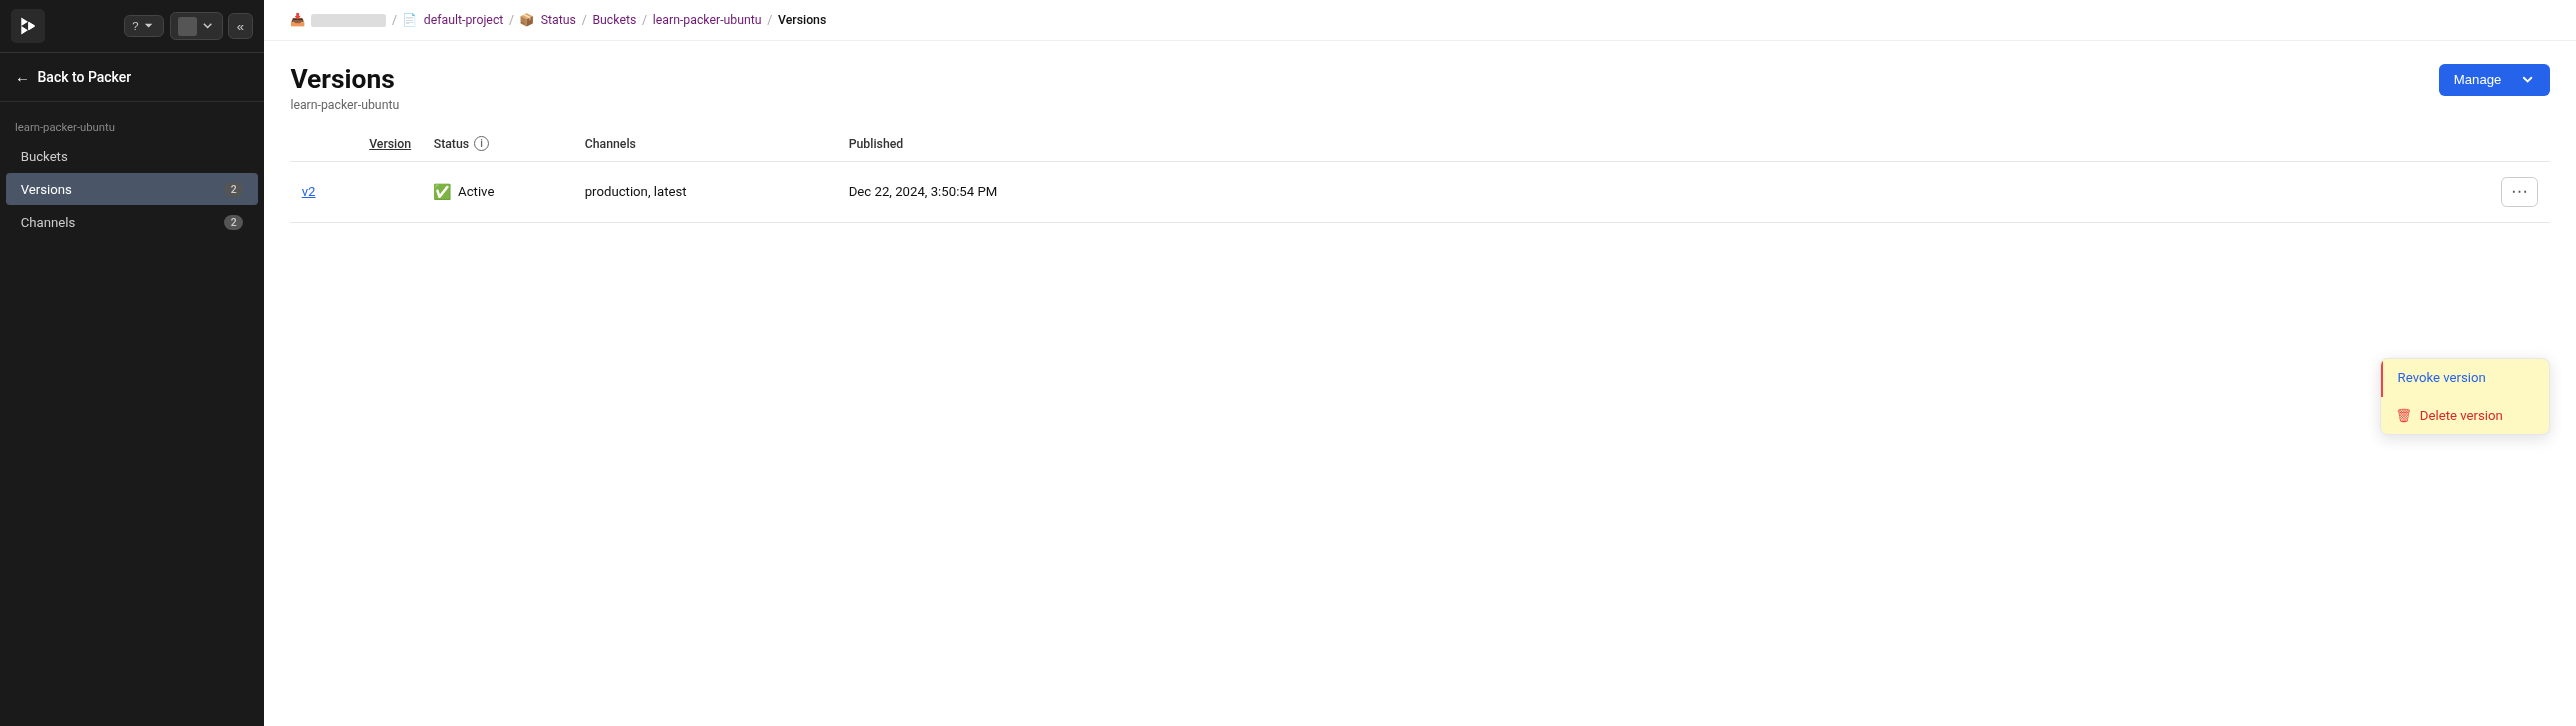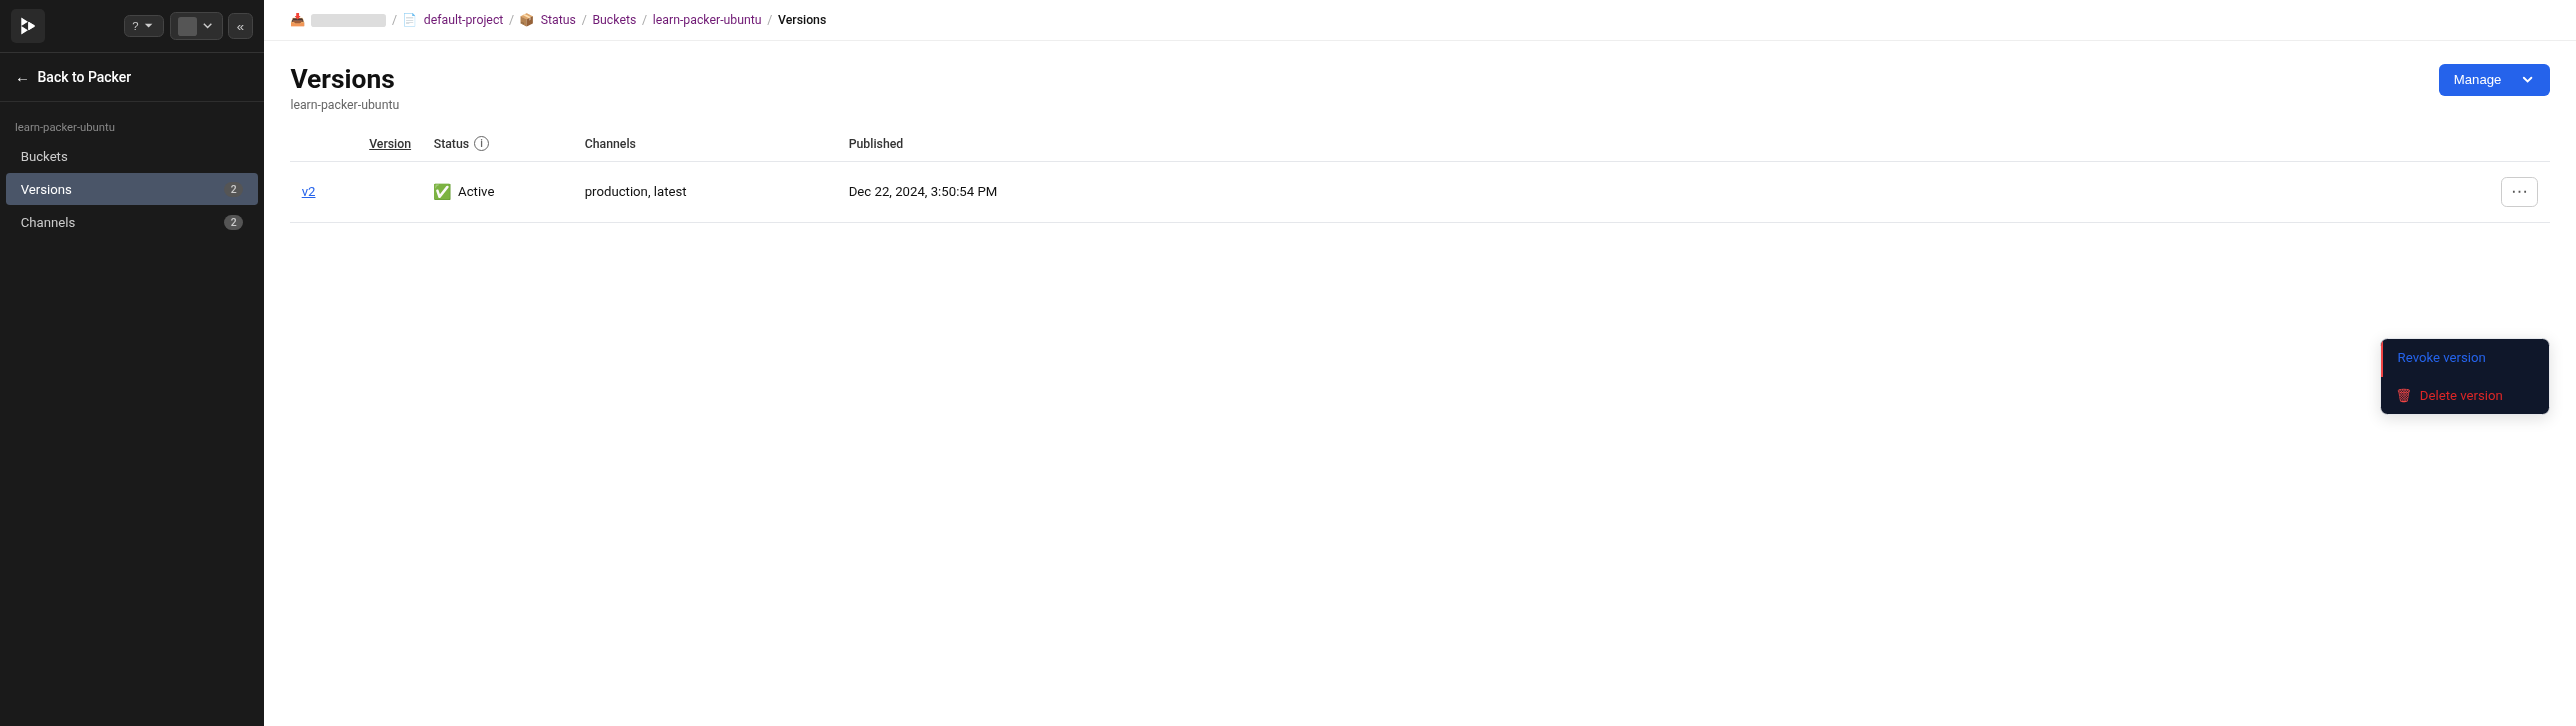--- a/index.html
+++ b/index.html
@@ -279,22 +279,22 @@
       border-radius: 50%;
       font-size: 10.4px;
       color: #666;
       cursor: pointer;
     }
 
     
     .dropdown-popup {
       position: absolute;
       right: 26.4px;
-      top: 338px;
-      background: #0f172a;
+      top: 358px;
+      background: #fef9c3;
       border: 0.9px solid #e5e7eb;
       border-radius: 7.5px;
       box-shadow: 0 3.8px 15px rgba(0,0,0,0.12);
       min-width: 170px;
       z-index: 100;
       overflow: hidden;
     }
 
     .dropdown-item {
       display: flex;

